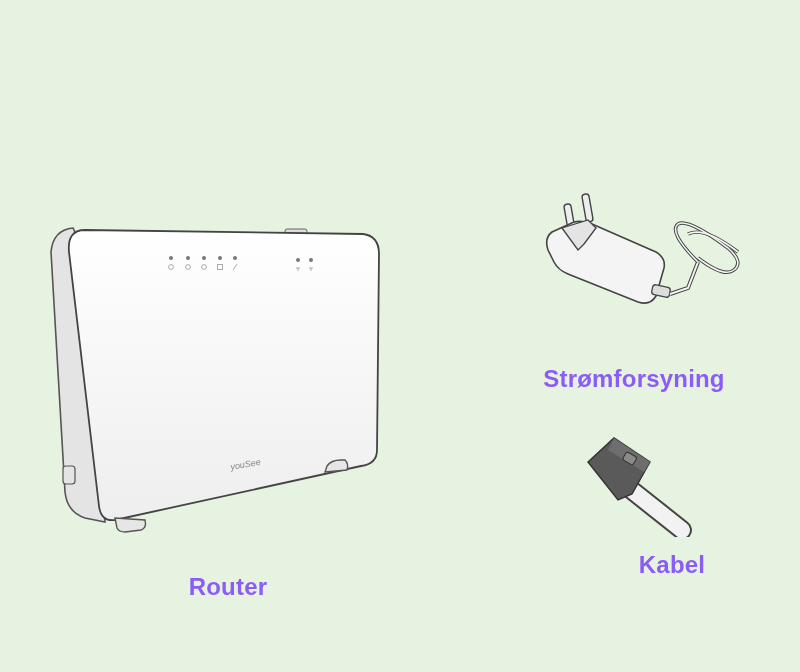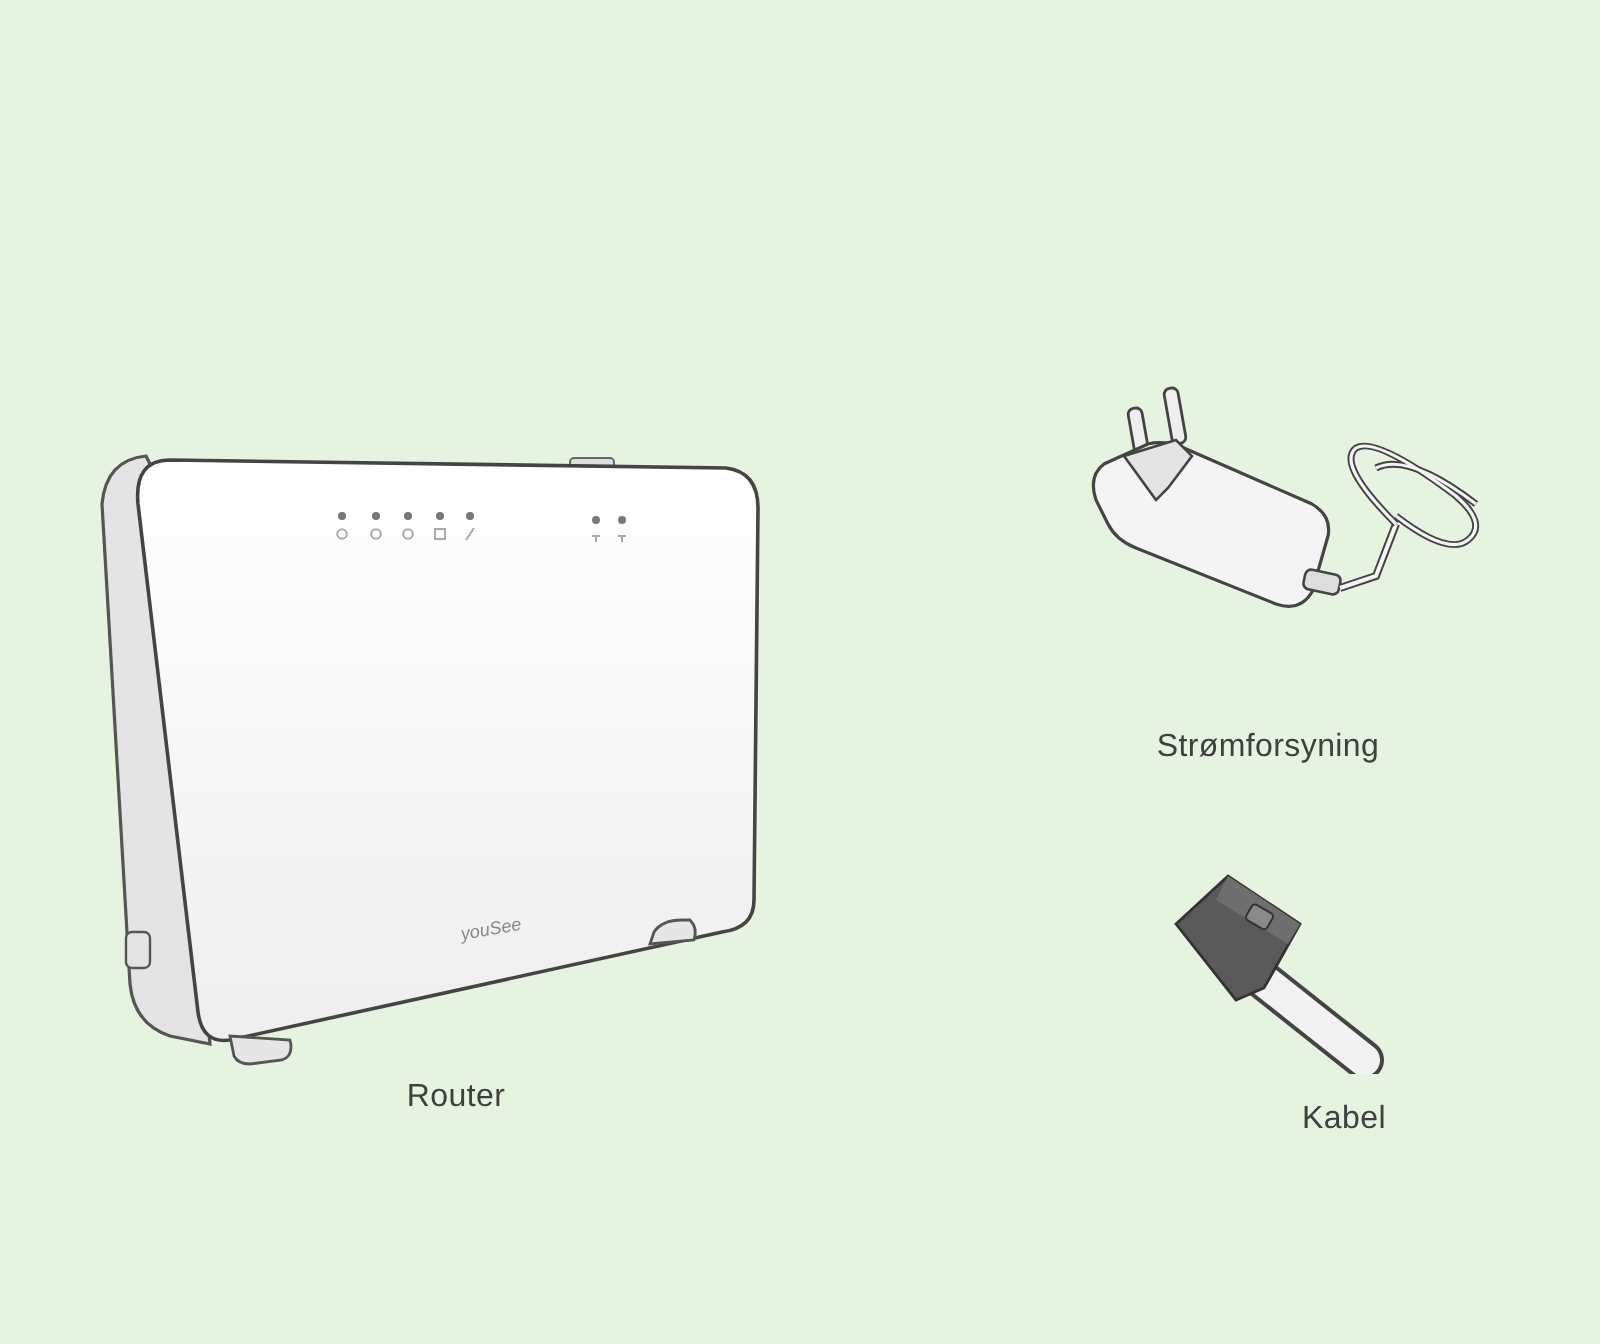--- a/index.html
+++ b/index.html
@@ -1,18 +1,18 @@
 <!DOCTYPE html>
 <html><head>
 <meta charset="utf-8">
 <style>
   html, body { margin:0; padding:0; }
   body { width:800px; height:672px; background:#e7f3e1; position:relative; overflow:hidden; font-family:"Liberation Sans", sans-serif; }
   .item { position:absolute; }
-  .label { position:absolute; font-weight:400; font-size:16px; color:#404040; white-space:nowrap; transform:translateX(-50%); letter-spacing:0.2px; }
+  .label { position:absolute; font-weight:700; font-size:24px; color:#8b5cf6; white-space:nowrap; transform:translateX(-50%); letter-spacing:0.2px; }
   svg { display:block; }
 </style>
 </head>
 <body>
 
 <div class="item" style="left:45px;top:222px;">
   <svg width="340" height="320" viewBox="0 0 340 320">
     <defs>
       <linearGradient id="rg" x1="0" y1="0" x2="0" y2="1">
         <stop offset="0" stop-color="#ffffff"></stop>
@@ -45,21 +45,21 @@
         <circle cx="143" cy="45" r="2.4"></circle>
         <circle cx="159" cy="45" r="2.4"></circle>
       <rect x="172.5" y="42.5" width="5" height="5"></rect>
         <path d="M188 48 L192 42"></path>
       <path d="M251 46 L255 46 M253 46 L253 49"></path>
         <path d="M264 46 L268 46 M266 46 L266 49"></path>
     </g>
     <text x="186" y="248" font-size="9" font-style="italic" fill="#888" transform="rotate(-10 186 248)" font-family="Liberation Sans, sans-serif">youSee</text>
   </svg>
 </div>
-<div class="label" style="left:228px;top:540px;">Router</div>
+<div class="label" style="left:228px;top:573px;">Router</div>
 
 <div class="item" style="left:538px;top:192px;">
   <svg width="210" height="125" viewBox="0 0 210 125">
 
     <rect x="28" y="12" width="7" height="28" rx="3" fill="#eee" stroke="#444" stroke-width="1.4" transform="rotate(-10 31 26)"></rect>
     <rect x="46" y="2" width="7" height="28" rx="3" fill="#eee" stroke="#444" stroke-width="1.4" transform="rotate(-10 49 16)"></rect>
 
     <path d="M14 40 Q6 46 10 58 L16 70 Q20 78 30 82 L100 110 Q112 114 118 104 L126 76 Q128 66 118 60 L54 32 Q44 28 36 30 Z" fill="#f4f4f4" stroke="#444" stroke-width="1.6"></path>
     <path d="M24 36 L40 58 L46 52 L58 36 L50 28 Z" fill="#e4e4e4" stroke="#444" stroke-width="1.3"></path>
 

